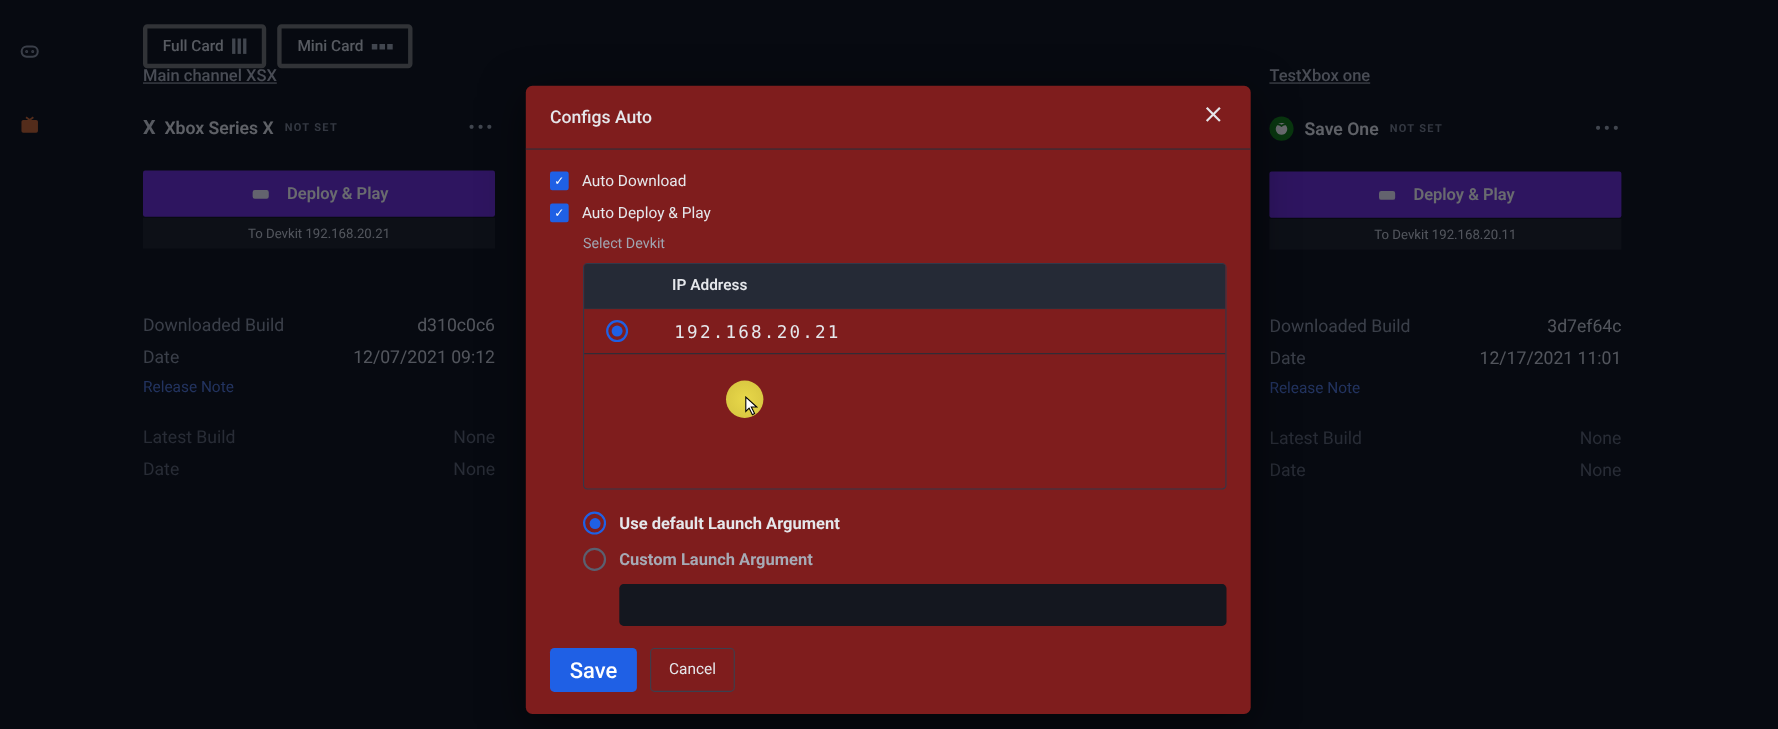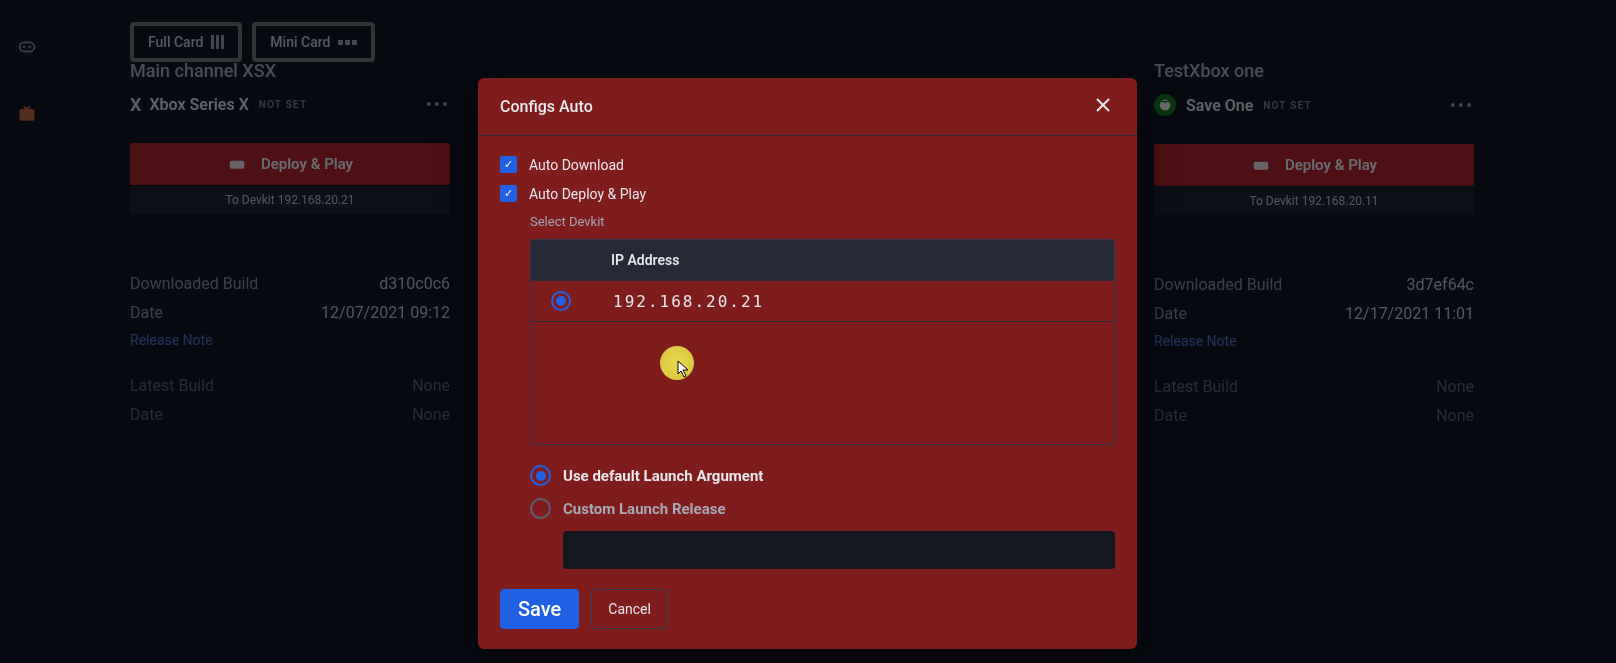--- a/index.html
+++ b/index.html
@@ -79,23 +79,24 @@
     gap: 64px;
   }
   .card {
     width: 320px;
     display: flex;
     flex-direction: column;
   }
   .card-third { margin-left: 640px; }
   .card-title {
     color: #aeb2bd;
-    font-size: 18px;
+    font-size: 15px;
     font-weight: 500;
-    margin-bottom: 13px;
+    margin-bottom: 28px;
+    text-decoration: underline;
   }
   .platform-row {
     display: flex;
     align-items: center;
     gap: 10px;
     margin-bottom: 28px;
   }
   .platform-name {
     color: #e5e7eb;
     font-size: 16px;
@@ -108,21 +109,21 @@
     font-weight: 700;
   }
   .more-btn {
     margin-left: auto;
     color: #9ca3af;
     font-size: 18px;
     letter-spacing: 2px;
     cursor: pointer;
   }
   .deploy-btn {
-    background: #b91c1c;
+    background: #6d28d9;
     color: #fff;
     width: 100%;
     height: 42px;
     border: none;
     border-radius: 2px;
     display: flex;
     align-items: center;
     justify-content: center;
     gap: 14px;
     font-size: 15px;
@@ -497,21 +498,21 @@
         <span class="devkit-ip">192.168.20.21</span>
       </div>
     </div>
     <div class="arg-group">
       <div class="arg-row">
         <div class="radio-big selected"></div>
         <span class="arg-label">Use default Launch Argument</span>
       </div>
       <div class="arg-row">
         <div class="radio-big unselected"></div>
-        <span class="arg-label dim">Custom Launch Release</span>
+        <span class="arg-label dim">Custom Launch Argument</span>
       </div>
       <input class="arg-input" type="text" value="" style="">
     </div>
   </div>
   <div class="modal-footer">
     <button class="btn-primary">Save</button>
     <button class="btn-secondary">Cancel</button>
   </div>
 </div>
 

